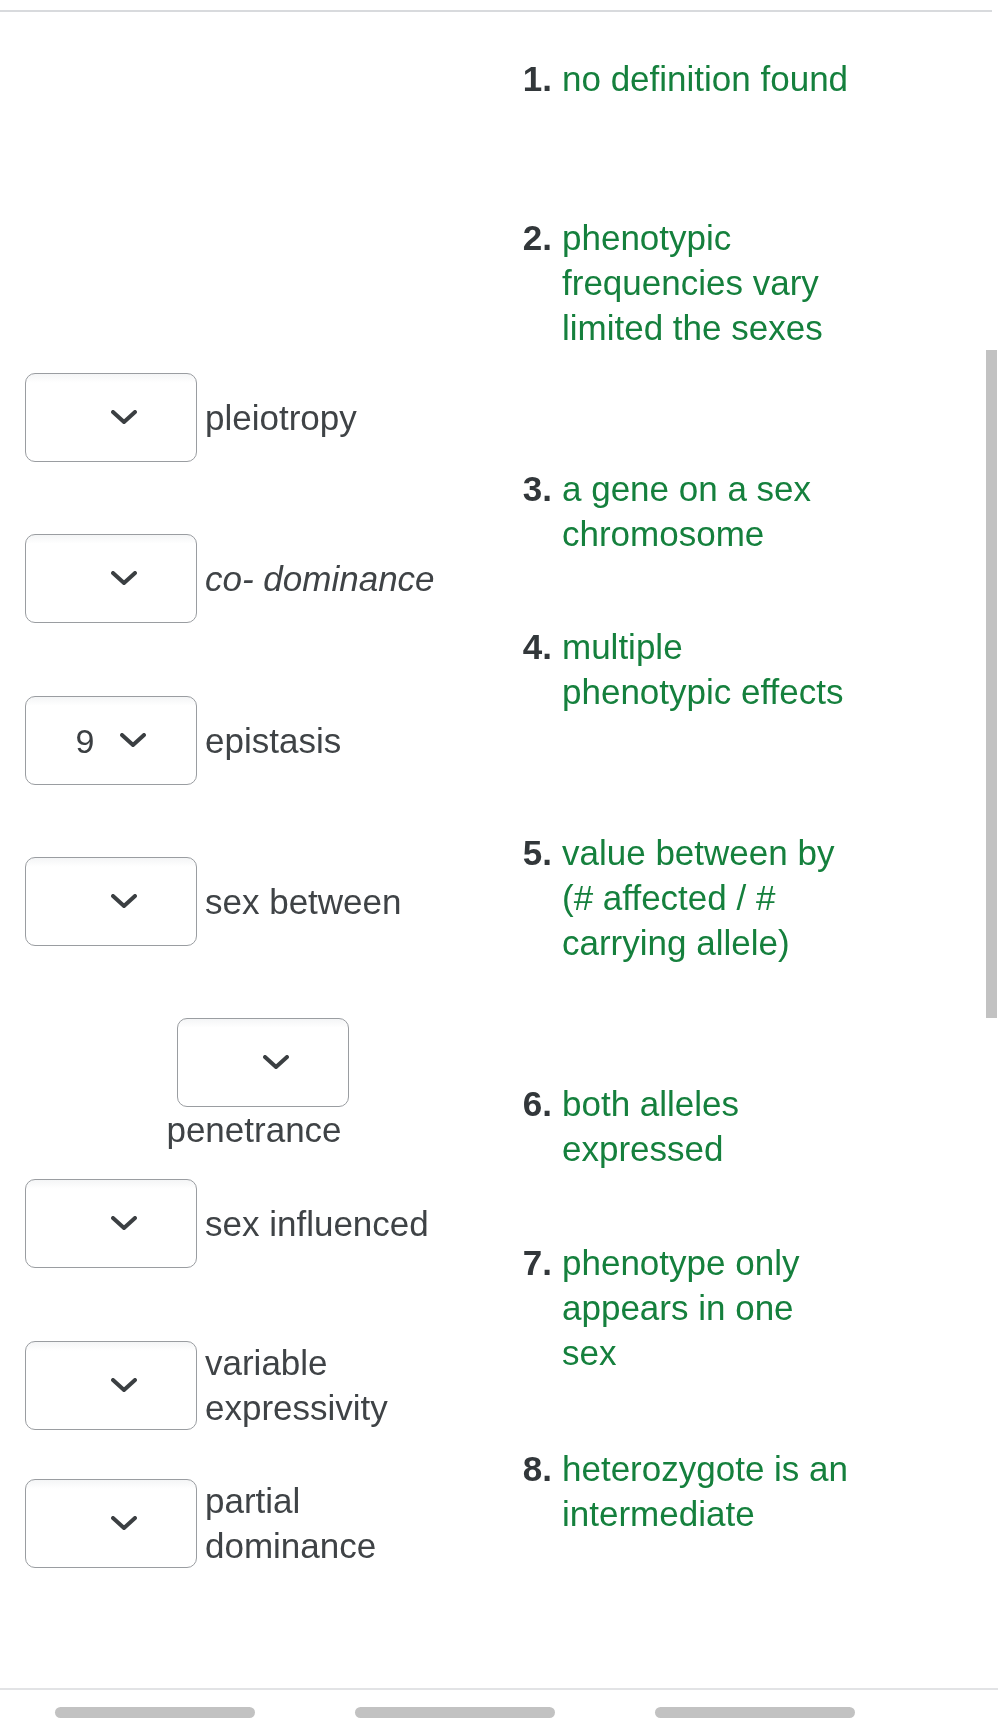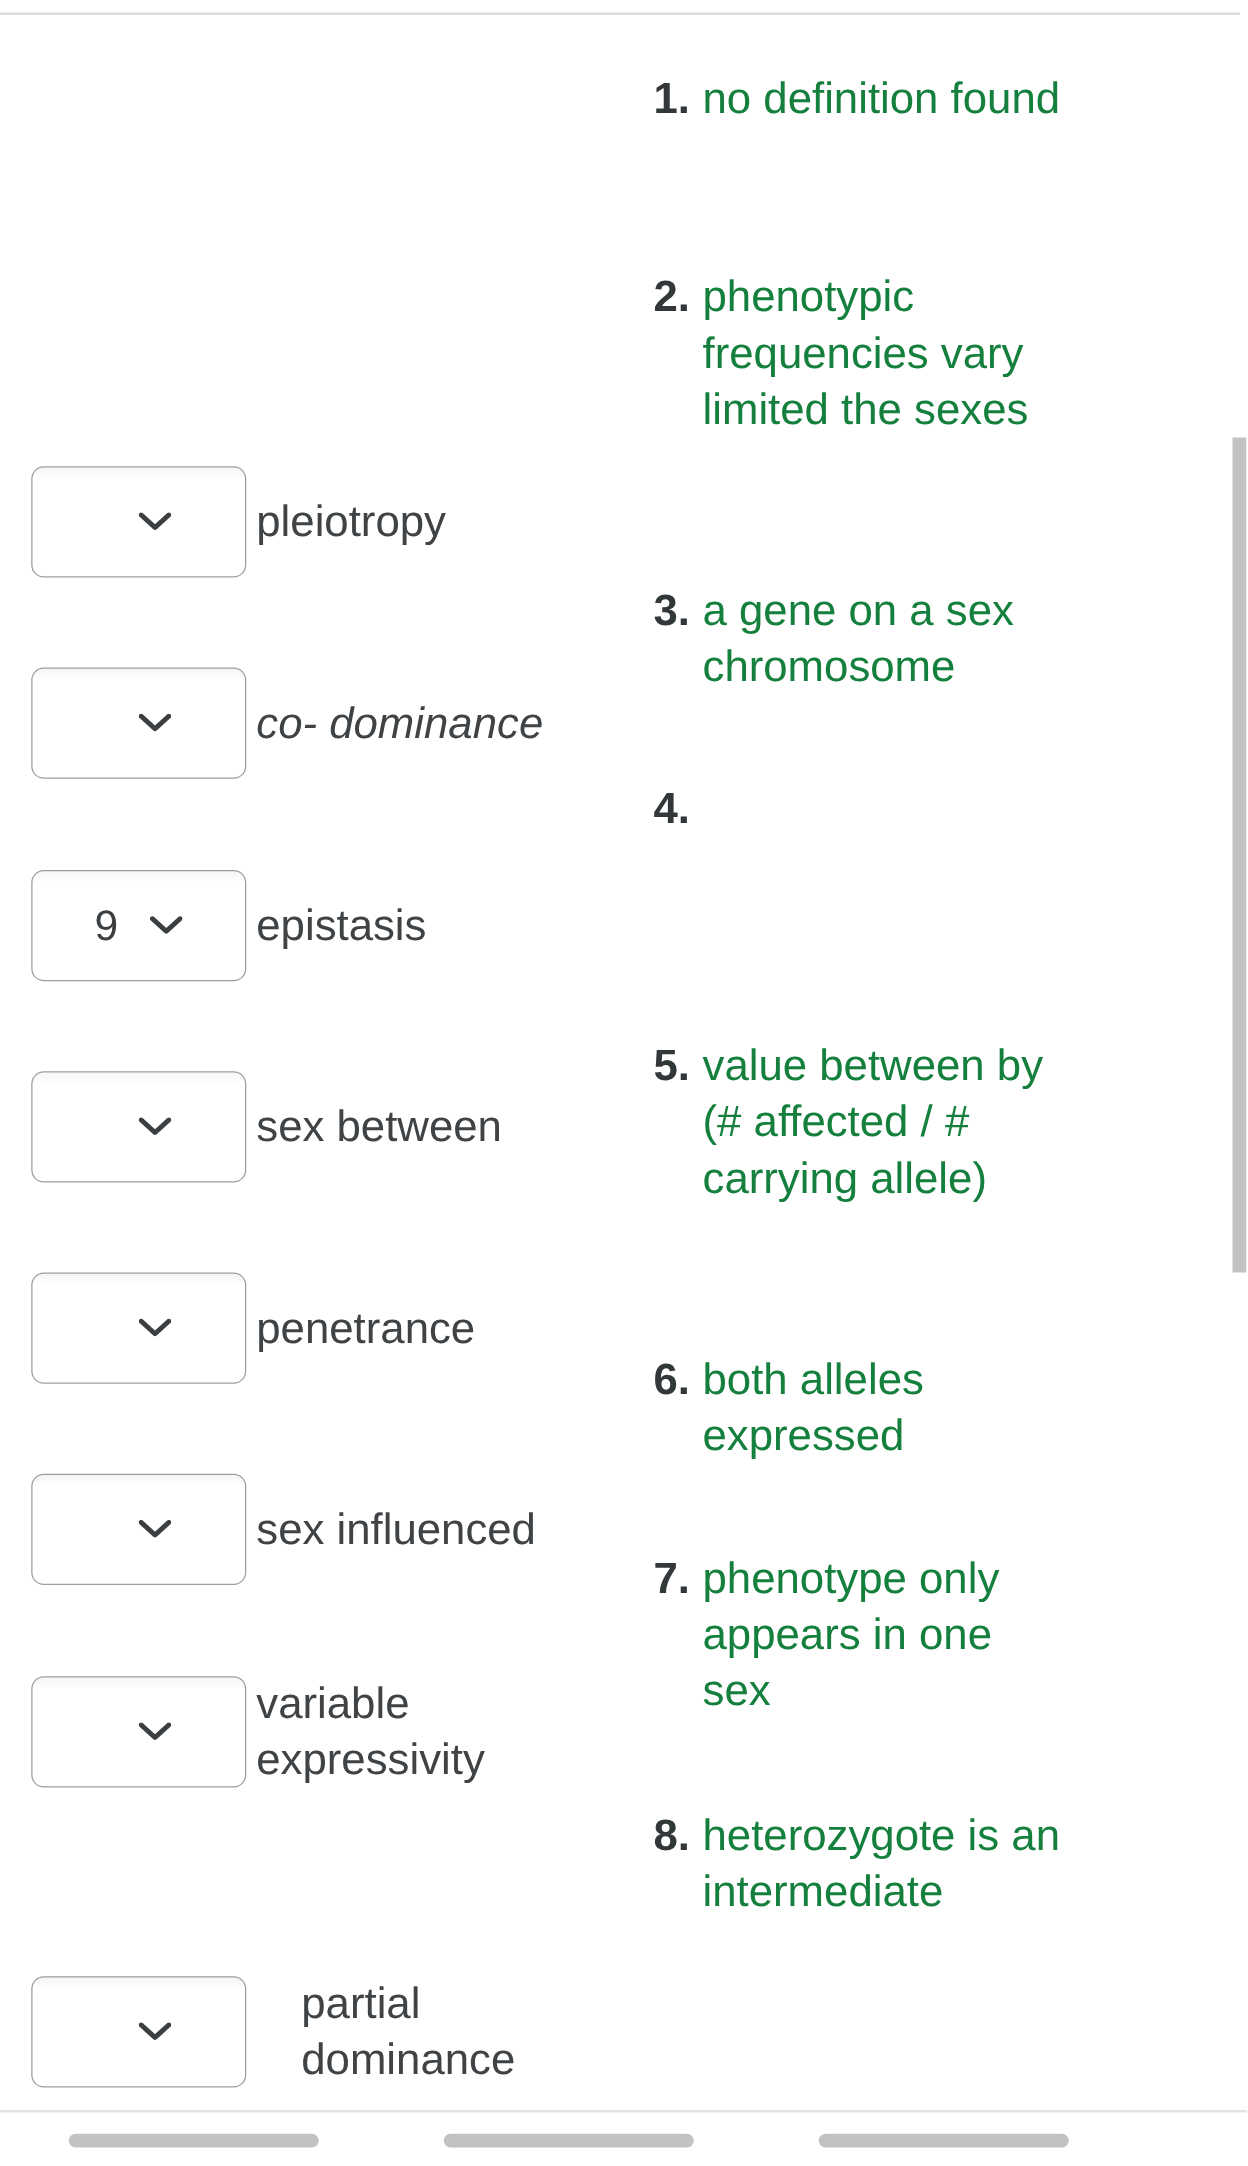--- a/index.html
+++ b/index.html
@@ -221,21 +221,21 @@
           <div class="select-box">
             <span class="select-value"></span>
             <span class="chev">
               <svg width="26" height="15" viewBox="0 0 26 15" xmlns="http://www.w3.org/2000/svg">
                 <path d="M2 2 L13 12 L24 2" fill="none" stroke="#3b3f42" stroke-width="4" stroke-linecap="round" stroke-linejoin="round"></path>
               </svg>
             </span>
           </div>
           <div class="term-label">sex between</div>
         </div>
-        <div class="term-row" style="top: 1006px;">
+        <div class="term-row" style="top: 1006px; flex-direction: column;">
           <div class="select-box">
             <span class="select-value"></span>
             <span class="chev">
               <svg width="26" height="15" viewBox="0 0 26 15" xmlns="http://www.w3.org/2000/svg">
                 <path d="M2 2 L13 12 L24 2" fill="none" stroke="#3b3f42" stroke-width="4" stroke-linecap="round" stroke-linejoin="round"></path>
               </svg>
             </span>
           </div>
           <div class="term-label">penetrance</div>
         </div>
@@ -256,21 +256,21 @@
             <span class="select-value"></span>
             <span class="chev">
               <svg width="26" height="15" viewBox="0 0 26 15" xmlns="http://www.w3.org/2000/svg">
                 <path d="M2 2 L13 12 L24 2" fill="none" stroke="#3b3f42" stroke-width="4" stroke-linecap="round" stroke-linejoin="round"></path>
               </svg>
             </span>
           </div>
           <div class="term-label">variable
 expressivity</div>
         </div>
-        <div class="term-row" style="top: 1568px; gap: 36px;">
+        <div class="term-row" style="top: 1466px;">
           <div class="select-box">
             <span class="select-value"></span>
             <span class="chev">
               <svg width="26" height="15" viewBox="0 0 26 15" xmlns="http://www.w3.org/2000/svg">
                 <path d="M2 2 L13 12 L24 2" fill="none" stroke="#3b3f42" stroke-width="4" stroke-linecap="round" stroke-linejoin="round"></path>
               </svg>
             </span>
           </div>
           <div class="term-label">partial
 dominance</div>
@@ -285,20 +285,21 @@
         <div class="def-row" style="top: 203px;">
           <div class="def-num">2.</div>
           <div class="def-text">phenotypic frequencies vary limited the sexes</div>
         </div>
         <div class="def-row" style="top: 454px;">
           <div class="def-num">3.</div>
           <div class="def-text">a gene on a sex chromosome</div>
         </div>
         <div class="def-row" style="top: 612px;">
           <div class="def-num">4.</div>
+          <div class="def-text">multiple phenotypic effects</div>
         </div>
         <div class="def-row" style="top: 818px;">
           <div class="def-num">5.</div>
           <div class="def-text">value between by (# affected / # carrying allele)</div>
         </div>
         <div class="def-row" style="top: 1069px;">
           <div class="def-num">6.</div>
           <div class="def-text">both alleles expressed</div>
         </div>
         <div class="def-row" style="top: 1228px;">

